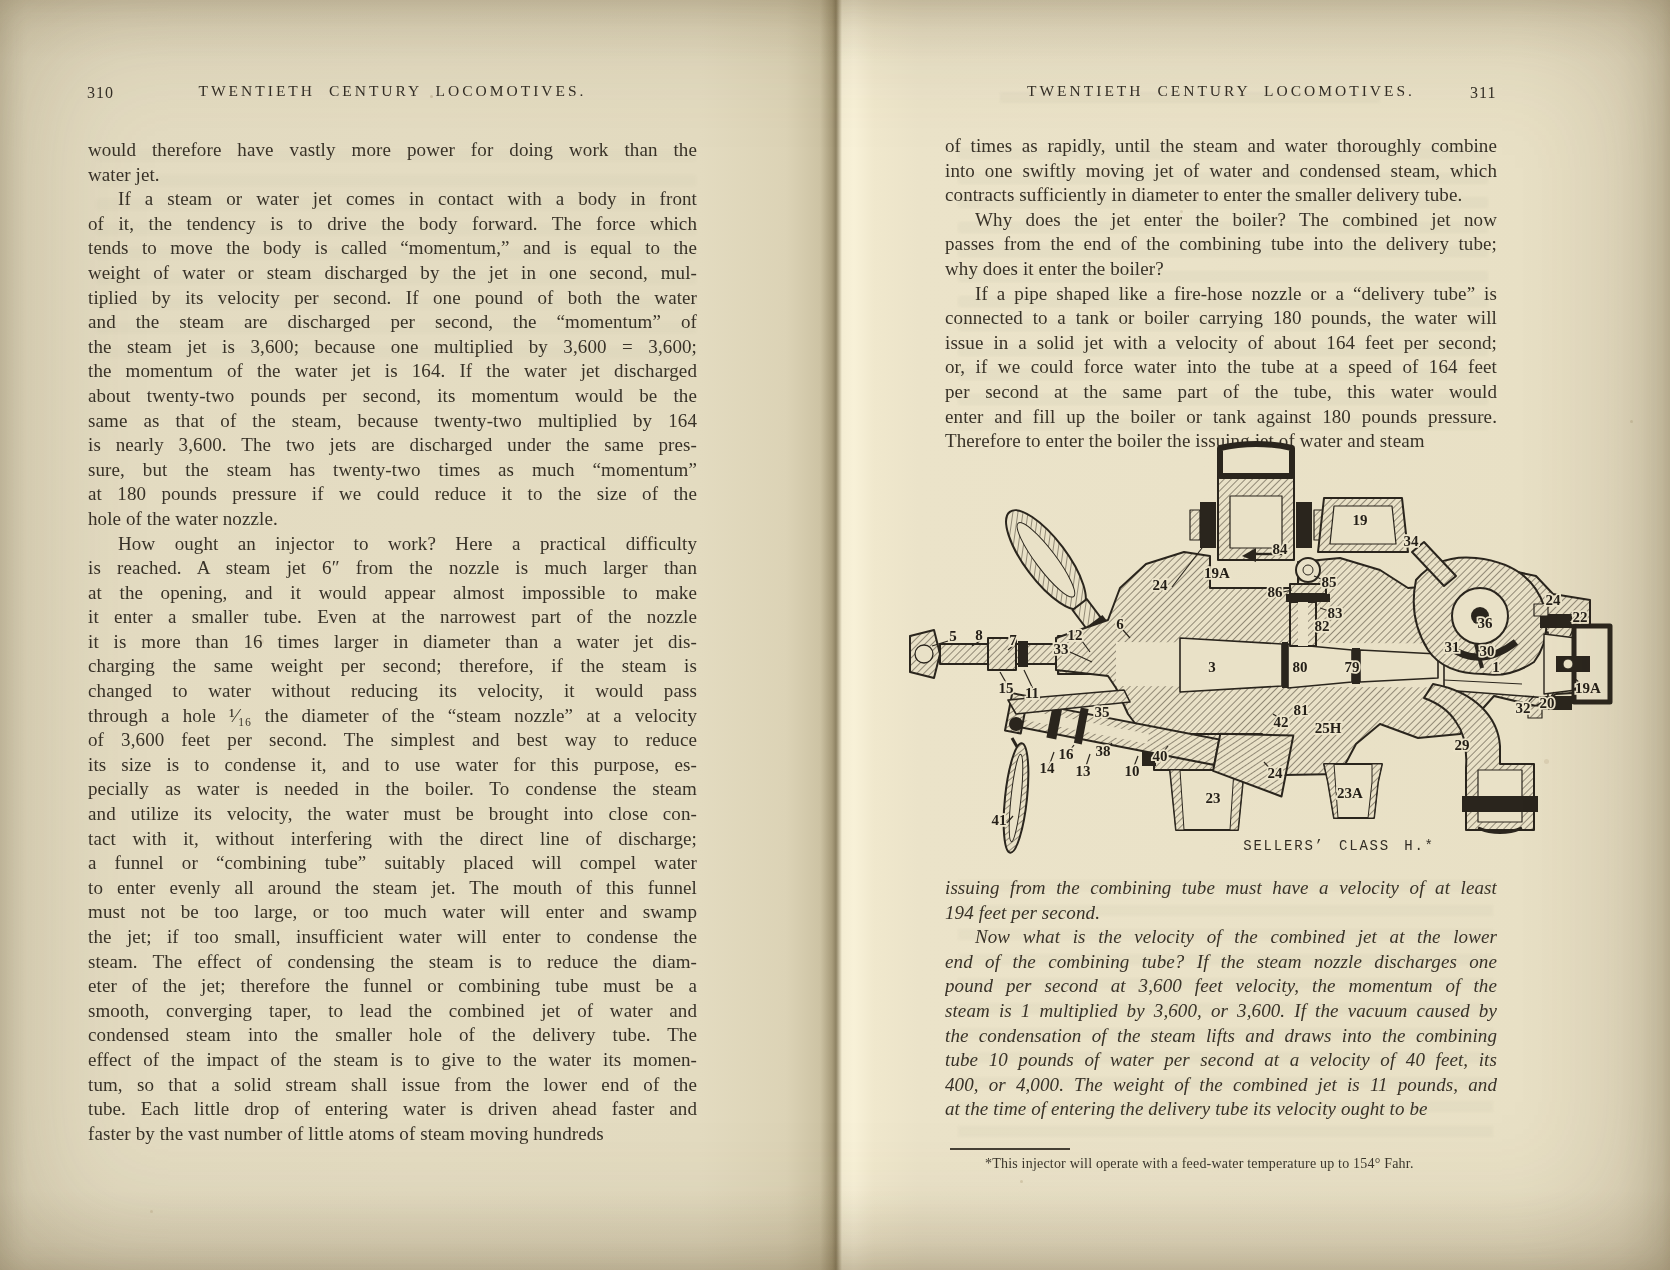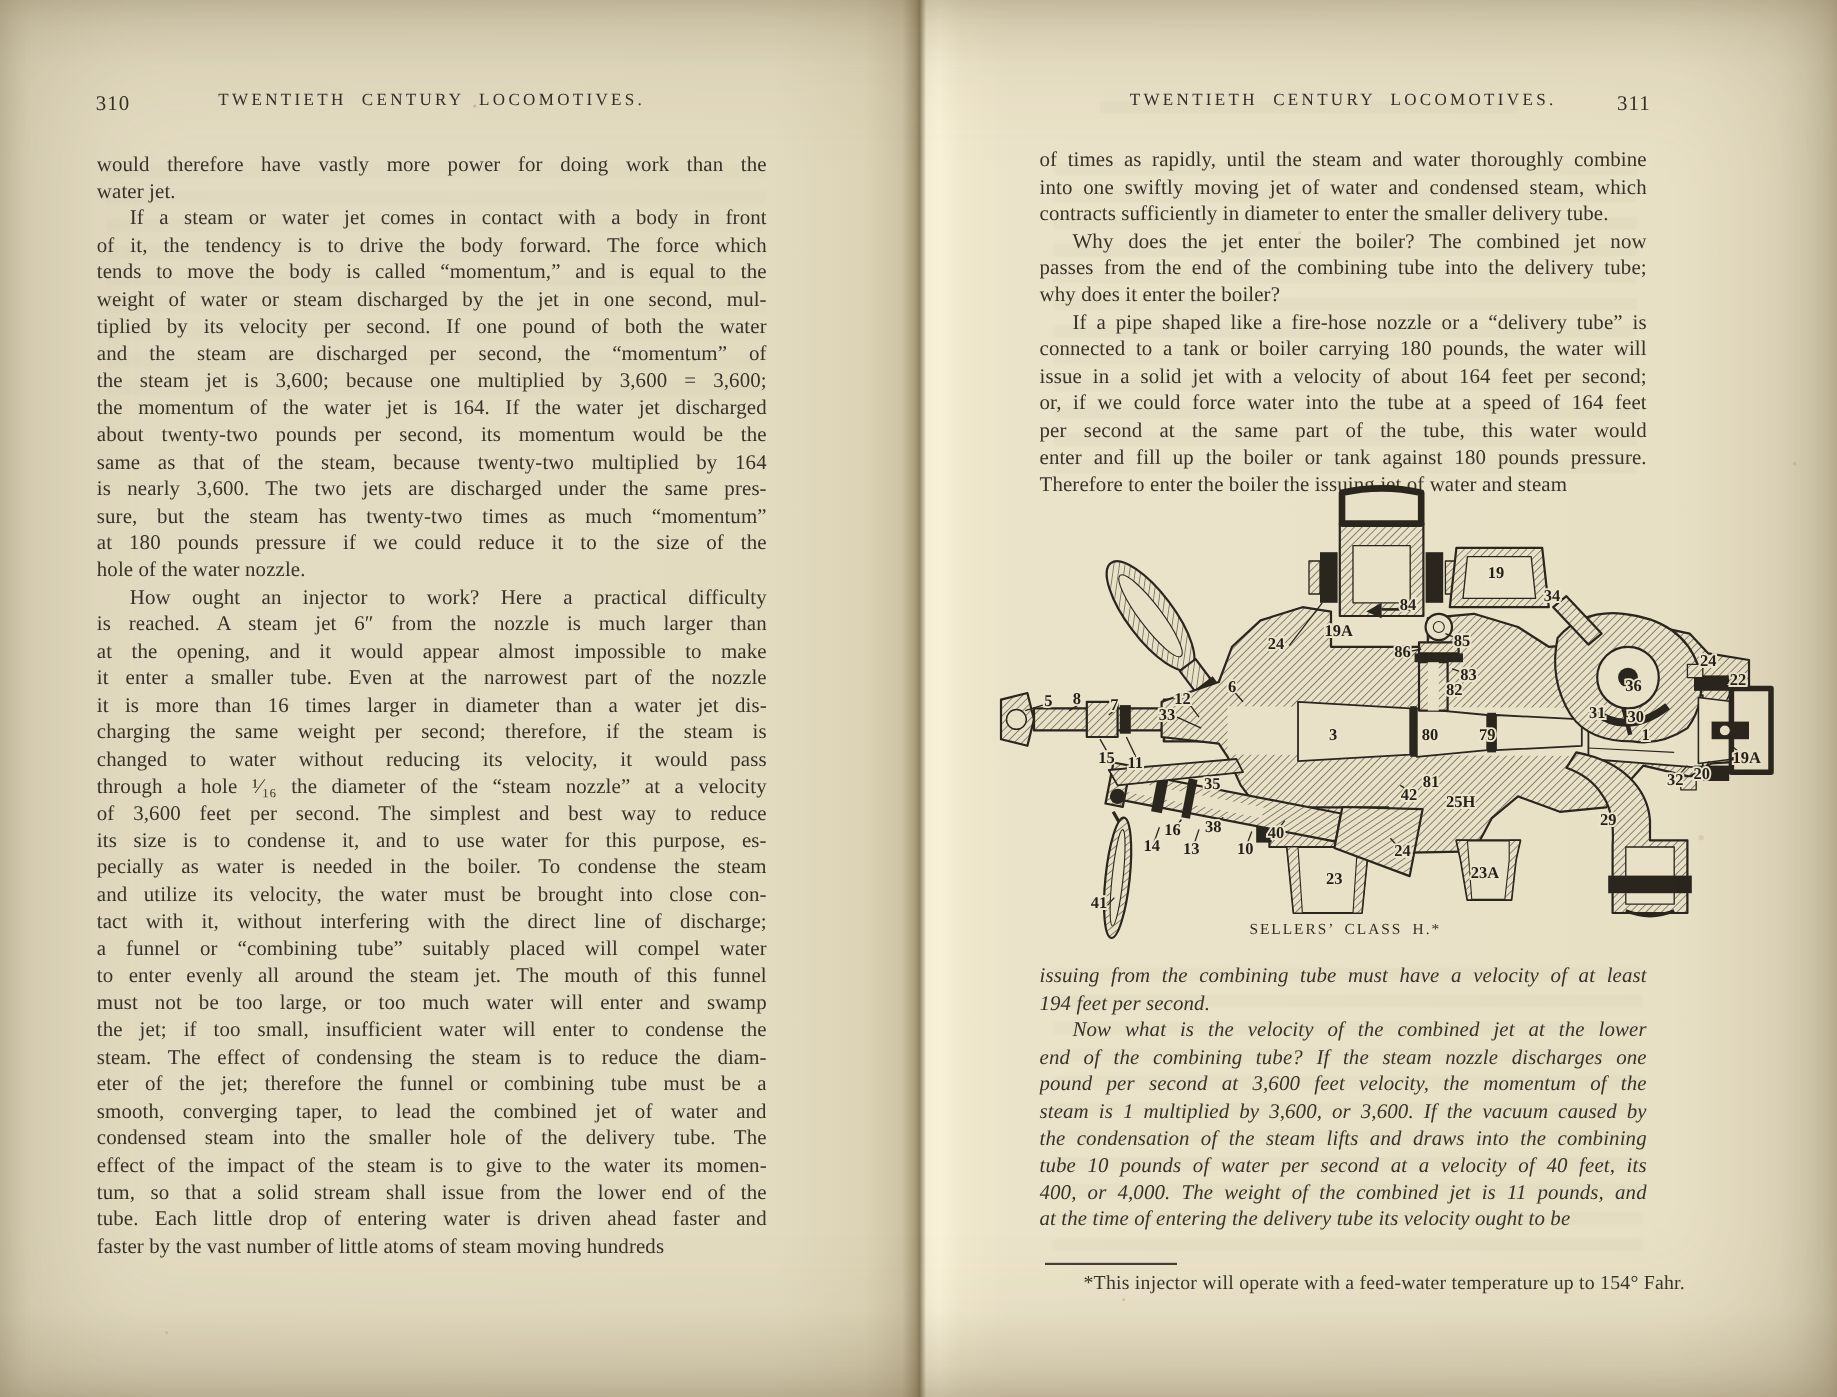--- a/index.html
+++ b/index.html
@@ -12,39 +12,39 @@
       linear-gradient(90deg,
         #d8d0b5 0px, #e1d9be 26px, #e3dbc1 120px, #e4dcc2 420px, #e3dbc0 700px,
         #dcd3b6 786px, #cdc3a4 820px, #a89c7b 832px, #8e8263 836px,
         #f4edd3 842px, #f8f1d8 854px, #f0e8cd 874px, #ebe3c9 918px,
         #eae2c8 1200px, #e8e0c5 1520px, #e2d9be 1618px, #d5ccb0 1662px, #cfc5a8 1670px);
   }
   #canvas::after{
     content:""; position:absolute; inset:0; pointer-events:none;
     box-shadow: inset 0 0 140px rgba(92,76,45,.28), inset 0 0 28px rgba(92,76,45,.18);
   }
-  .pageno{position:absolute; font-size:19px; letter-spacing:1px; color:#332e26;}
+  .pageno{position:absolute; font-size:16px; letter-spacing:1px; color:#332e26;}
   .runhead{
     position:absolute; font-size:15.5px; letter-spacing:3px; word-spacing:7px;
     color:#332e26; text-align:center; white-space:nowrap;
   }
   .col{position:absolute;}
   .line{
     height:24.6px; line-height:24.6px; font-size:19px; letter-spacing:.1px;
     text-align:justify; text-align-last:justify; overflow:hidden; white-space:nowrap;
   }
   .line.end{text-align-last:left;}
   .line.ind{padding-left:30px;}
   .caption{
     position:absolute; font-size:14px; letter-spacing:1.8px; word-spacing:4px;
     color:#332e26; text-align:center; white-space:nowrap;
   }
   .footrule{position:absolute; height:1.5px; background:#454035;}
   .footnote{
-    position:absolute; font-size:18px; letter-spacing:.2px; color:#3a352c; white-space:nowrap;text-align:center;
+    position:absolute; font-size:14px; letter-spacing:.2px; color:#3a352c; white-space:nowrap;text-align:center;
   }
   .ghost{position:absolute; pointer-events:none; filter:blur(1.6px);
     background:repeating-linear-gradient(180deg, rgba(122,126,98,.09) 0 11px, rgba(0,0,0,0) 11px 24.6px);}
   .specks{position:absolute; left:0; top:0; width:3px; height:3px; border-radius:50%;
     background:rgba(0,0,0,0); pointer-events:none;
     box-shadow: 430px 95px 0 0 rgba(128,98,58,.25), 260px 640px 0 1px rgba(128,98,58,.12),
       690px 420px 0 0 rgba(128,98,58,.18), 1180px 210px 0 0 rgba(128,98,58,.2),
       1545px 760px 0 1px rgba(128,98,58,.12), 1020px 1180px 0 0 rgba(128,98,58,.2),
       150px 1210px 0 0 rgba(128,98,58,.16), 1630px 420px 0 0 rgba(128,98,58,.18);}
   .figure-wrap{position:absolute; left:902px; top:440px; width:725px; height:430px;}
@@ -339,21 +339,21 @@
             <text x="181" y="333" class="plabel">13</text>
             <text x="230" y="333" class="plabel">10</text>
             <text x="373" y="335" class="plabel">24</text>
             <text x="311" y="360" class="plabel">23</text>
             <text x="448" y="355" class="plabel">23A</text>
             <text x="97" y="382" class="plabel">41</text>
           </g>
       </svg>
     </div>
 
-    <div class="caption" style="left:1068px;top:838px;width:310px;">SELLERS’  CLASS  H.*</div>
+    <div class="caption" style="left:1184px;top:838px;width:310px;font-family:Liberation Mono, monospace;">SELLERS’  CLASS  H.*</div>
 
     <div class="col" style="left:945px;top:876px;width:552px;font-style:italic;">
         <div class="line">issuing from the combining tube must have a velocity of at least</div>
         <div class="line end">194 feet per second.</div>
         <div class="line ind">Now what is the velocity of the combined jet at the lower</div>
         <div class="line">end of the combining tube?  If the steam nozzle discharges one</div>
         <div class="line">pound per second at 3,600 feet velocity, the momentum of the</div>
         <div class="line">steam is 1 multiplied by 3,600, or 3,600.  If the vacuum caused by</div>
         <div class="line">the condensation of the steam lifts and draws into the combining</div>
         <div class="line">tube 10 pounds of water per second at a velocity of 40 feet, its</div>

